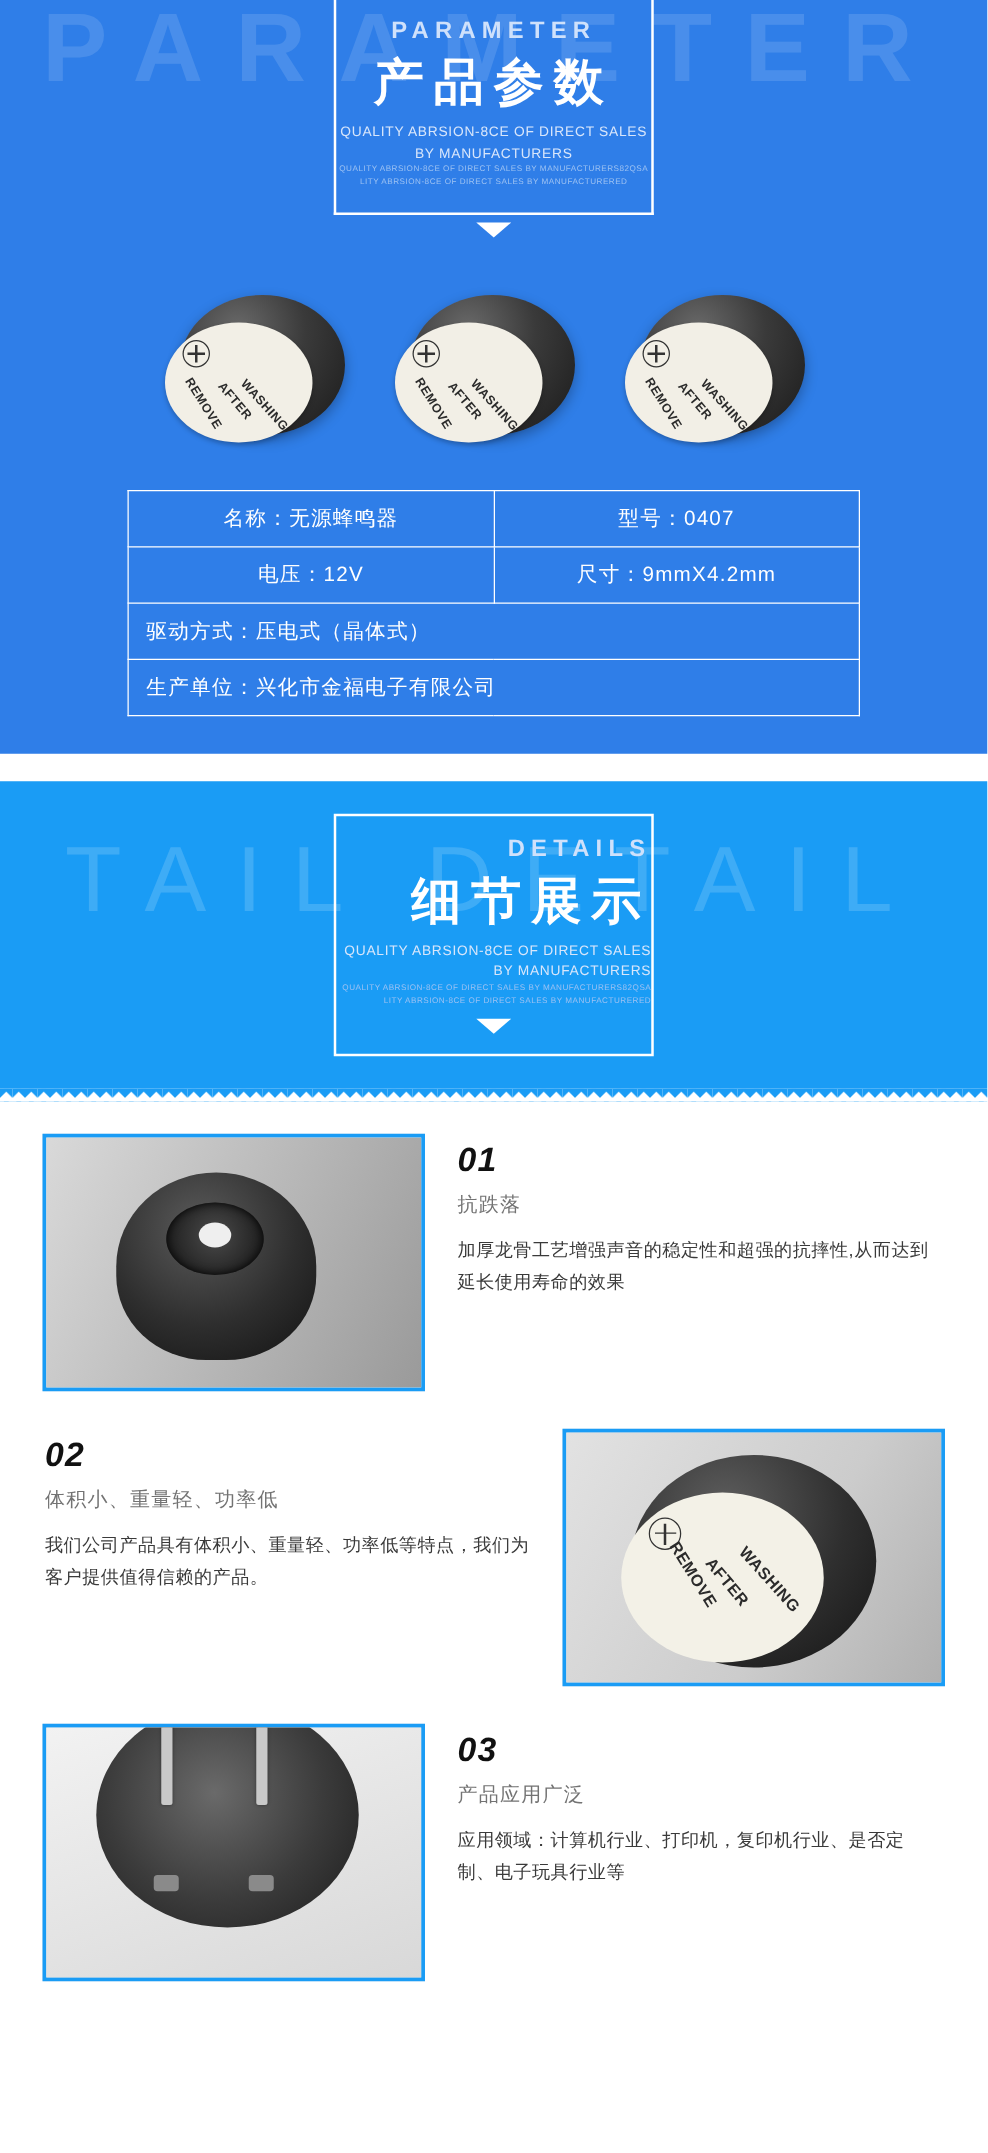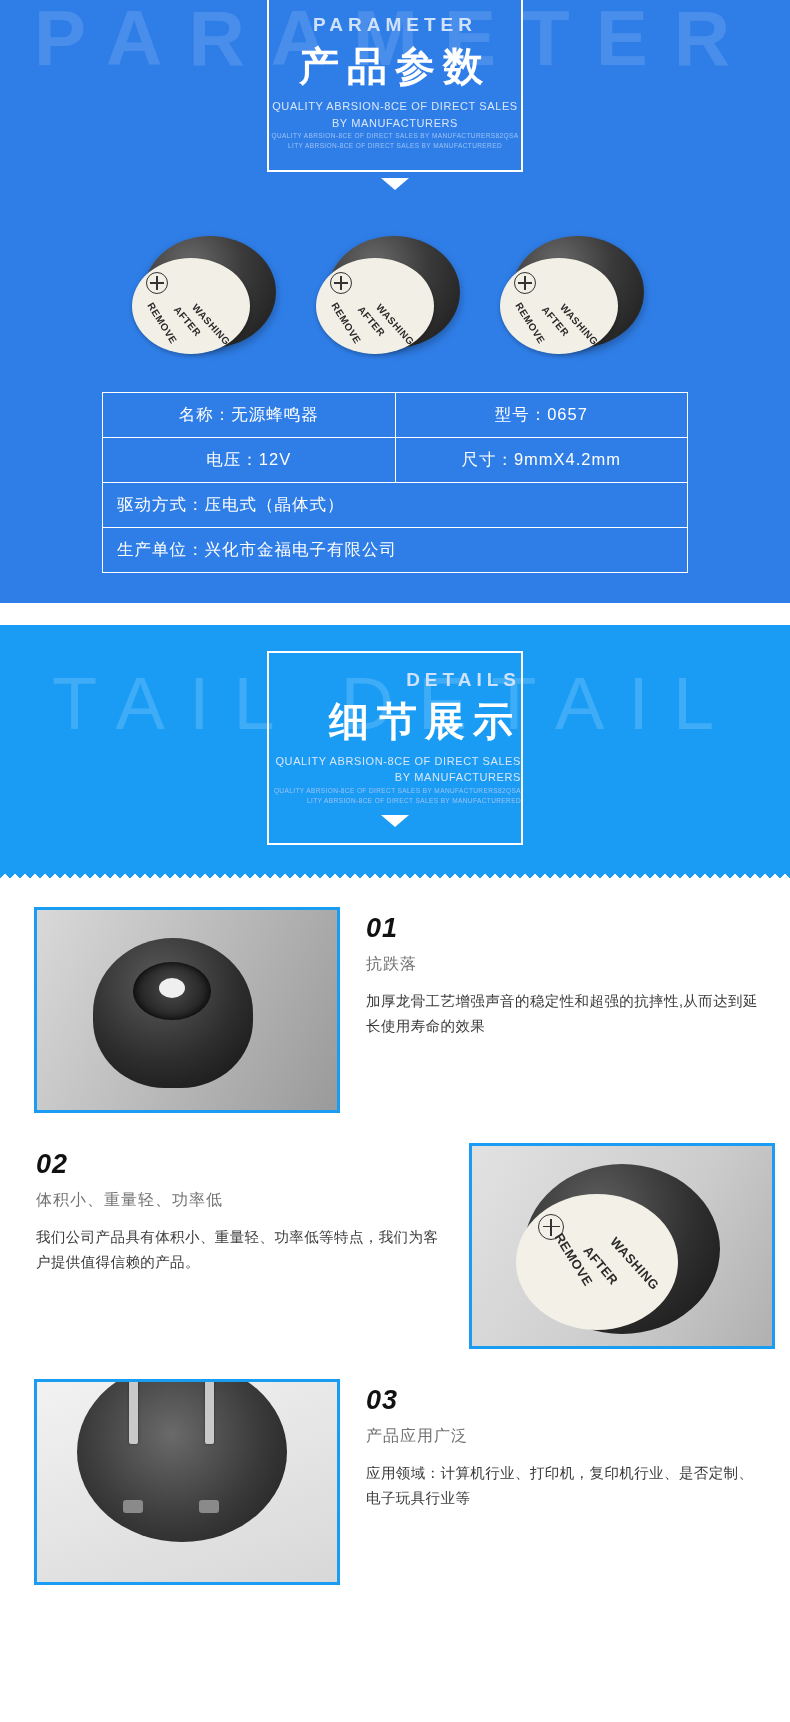--- a/index.html
+++ b/index.html
@@ -191,21 +191,21 @@
     width:100%;
     background:
       linear-gradient(135deg, #1a9cf5 5px, transparent 0) 0 0,
       linear-gradient(-135deg, #1a9cf5 5px, transparent 0) 0 0;
     background-size:10px 10px;
     background-repeat:repeat-x;
     background-color:#ffffff;
   }
 
   
-  .features { padding:26px 15px 0 34px; }
+  .features { padding:26px 34px 0 34px; }
   .feature {
     display:flex;
     align-items:flex-start;
     margin-bottom:30px;
   }
   .feature.rev { flex-direction:row-reverse; }
   .f-photo {
     width:306px;
     height:206px;
     border:3px solid #1a9cf5;
@@ -345,21 +345,21 @@
           <div class="txt t2">AFTER</div>
           <div class="txt t3">WASHING</div>
         </div>
       </div>
     </div>
 
     <table class="param-table">
       <tbody>
           <tr>
         <td class="half ctr">名称：无源蜂鸣器</td>
-        <td class="half ctr">型号：0657</td>
+        <td class="half ctr">型号：0407</td>
       </tr>
       <tr>
         <td class="half ctr">电压：12V</td>
         <td class="half ctr">尺寸：9mmX4.2mm</td>
       </tr>
       <tr>
         <td colspan="2">驱动方式：压电式（晶体式）</td>
       </tr>
       <tr>
         <td colspan="2">生产单位：兴化市金福电子有限公司</td>

